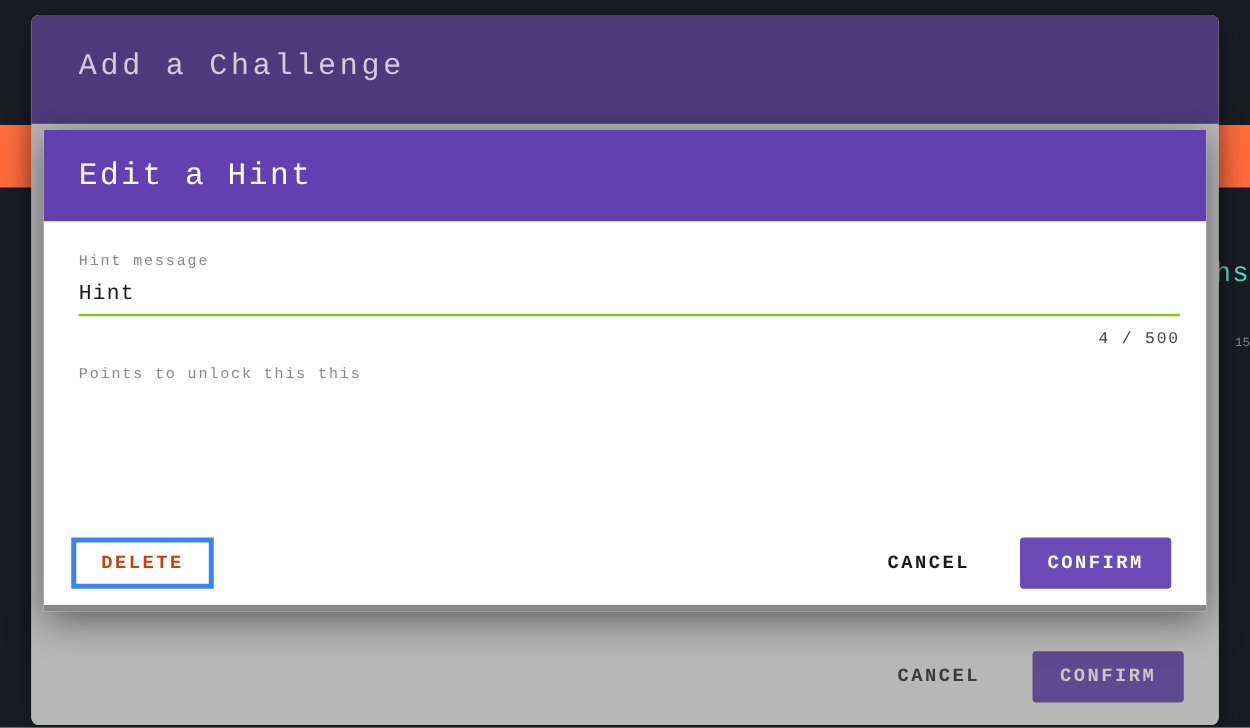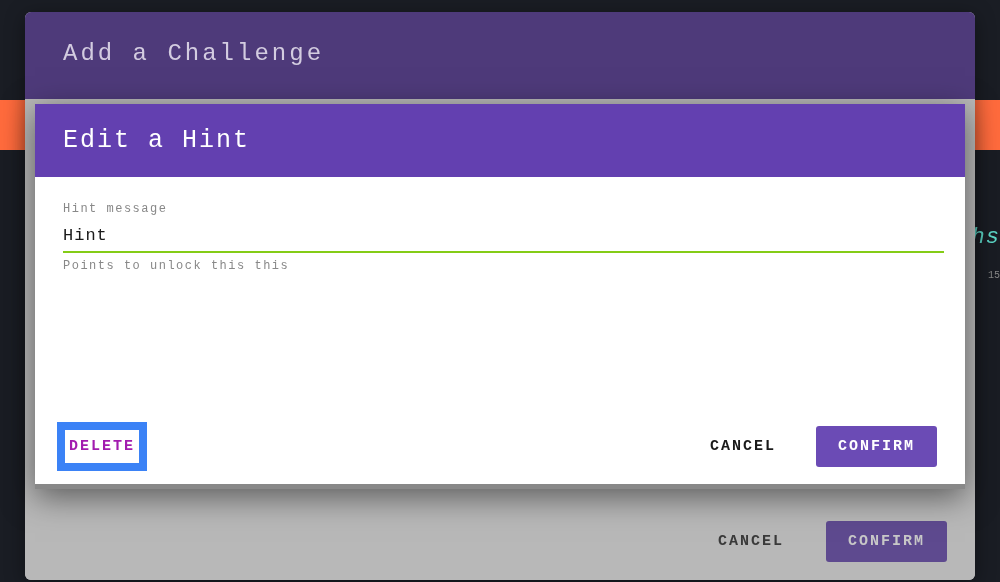--- a/index.html
+++ b/index.html
@@ -31,25 +31,24 @@
       top: 100px;
       left: 0;
       right: 0;
       height: 50px;
       background: #ff6b3d;
     }
     
     .backdrop-text-right {
       position: absolute;
       right: 0;
-      top: 225px;
+      top: 207px;
       color: #5dd8c8;
       font-size: 22px;
       letter-spacing: 1px;
-      font-style: italic;
     }
     
     .backdrop-text-right2 {
       position: absolute;
       right: 0;
       top: 270px;
       color: #888;
       font-size: 10px;
     }
     
@@ -120,23 +119,23 @@
       border-radius: 3px;
     }
     
     .btn-confirm-outer {
       background: #5e4a8f;
       color: #c8c8c8;
       border-radius: 3px;
     }
     
     .btn-delete {
-      color: #a21caf;
-      border: 8px solid #3b82f6;
-      padding: 8px 4px;
+      color: #c2410c;
+      border: 4px solid #3b82f6;
+      padding: 8px 20px;
     }
     
     .inner-modal {
       position: absolute;
       top: 104px;
       left: 35px;
       right: 35px;
       height: 385px;
       background: white;
       border-radius: 0;
@@ -244,20 +243,21 @@
 
 <div class="inner-modal">
   <div class="inner-header">
     <h2 class="inner-title">Edit a Hint</h2>
   </div>
   <div class="inner-body">
     <div class="field">
       <label class="field-label">Hint message</label>
       <input class="field-input" type="text" value="Hint" style="">
     </div>
+    <div class="field-counter">4 / 500</div>
     <div class="field">
       <label class="field-label">Points to unlock this this</label>
     </div>
   </div>
   <div class="inner-actions">
     <button class="btn btn-delete">DELETE</button>
     <div class="spacer"></div>
     <button class="btn btn-cancel">CANCEL</button>
     <button class="btn btn-confirm">CONFIRM</button>
   </div>

